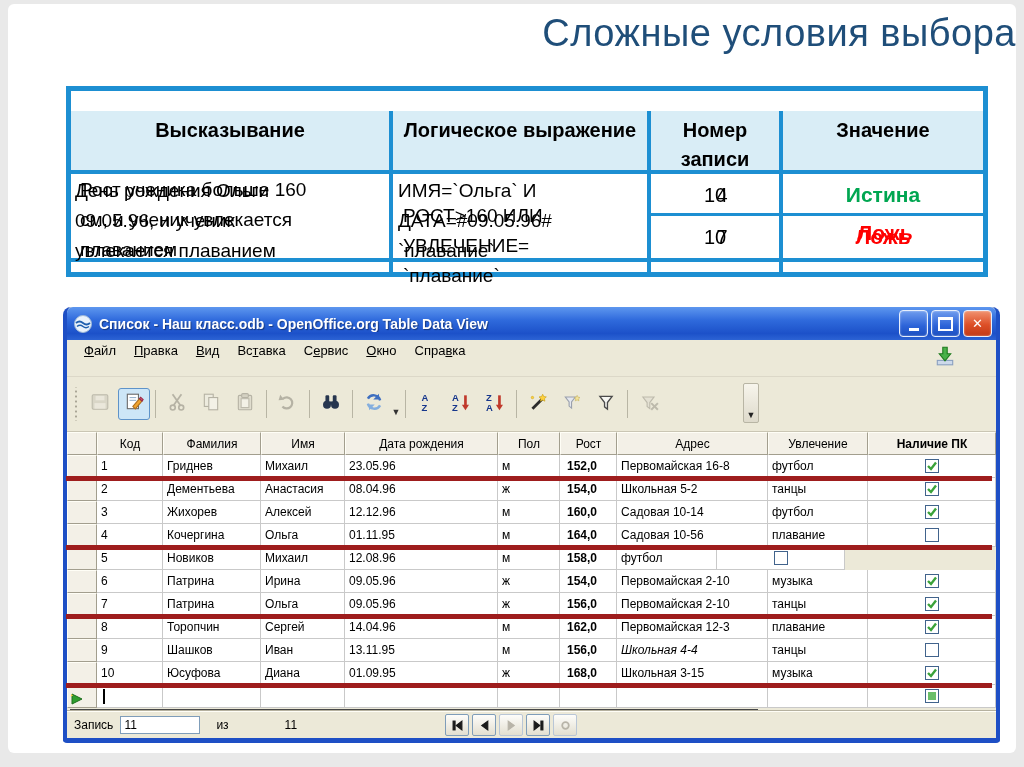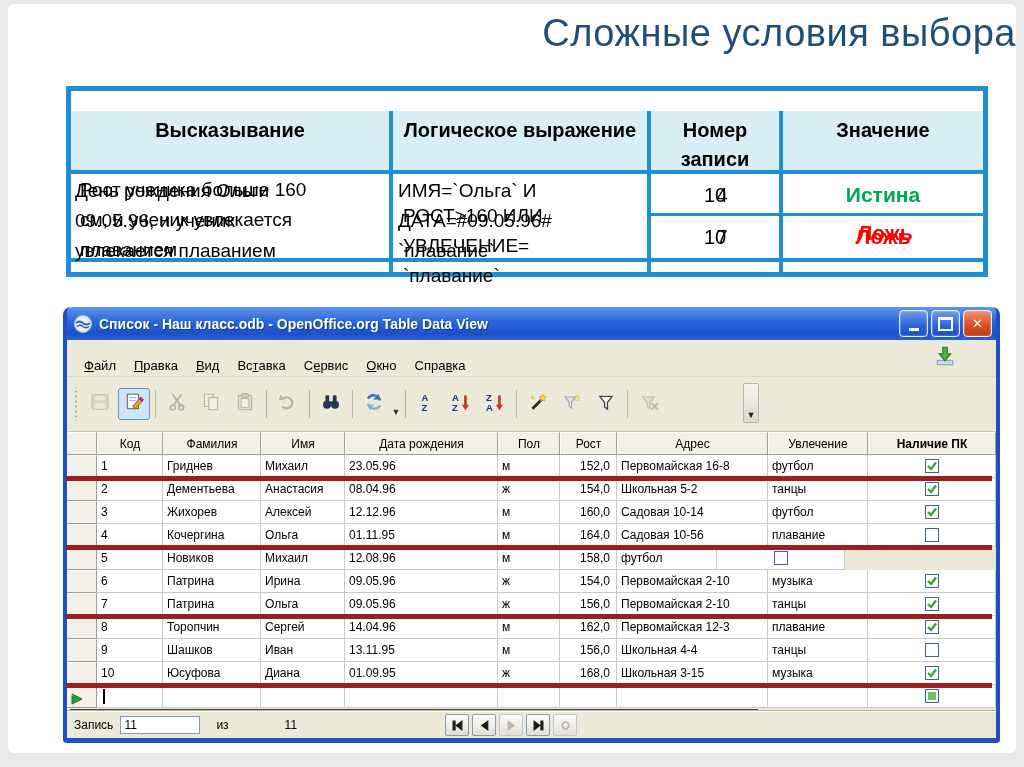--- a/index.html
+++ b/index.html
@@ -43,21 +43,21 @@
   #titlebar .wicon{width:20px;height:20px;margin-right:6px;flex:0 0 auto;}
   #titletext{color:#fff;font-size:14px;font-weight:bold;flex:1 1 auto;white-space:nowrap;overflow:hidden;
     text-shadow:1px 1px 1px rgba(0,0,0,.4);}
   .wbtn{width:27px;height:25px;margin-left:3px;border-radius:4px;border:1.5px solid #e7effc;
     display:flex;align-items:center;justify-content:center;color:#fff;font-size:13px;font-weight:bold;
     background:linear-gradient(180deg,#6f9cee,#2c63d8 60%,#1c4fc0);box-shadow:inset 0 0 2px rgba(255,255,255,.6);}
   .wbtn.close{background:linear-gradient(180deg,#f0926f,#dd4f27 55%,#c23a17);}
   .wbtn .mini{display:block;width:10px;height:3px;background:#fff;margin-top:12px;}
   .wbtn .maxi{display:block;width:11px;height:9px;border:2px solid #fff;border-top-width:3px;}
 
-  #menubar{height:36px;display:flex;align-items:flex-end;background:#ece9d8;padding-left:8px;position:relative;
+  #menubar{height:36px;display:flex;align-items:flex-start;background:#ece9d8;padding-left:8px;position:relative;
     border-bottom:1px solid #dcd8c8;}
   .menu-item{font-size:13px;color:#000;padding:3px 9px;cursor:default;}
   .menu-item u{text-decoration:underline;}
   #update-icon{position:absolute;right:40px;top:5px;width:22px;height:22px;}
 
   #toolbar{height:54px;display:flex;align-items:center;background:#ece9d8;padding-left:4px;position:relative;
     border-bottom:1px solid #cac6b4;}
   .tb-handle{width:6px;height:34px;margin:0 4px 0 2px;
     background-image:radial-gradient(circle,#a9a595 1px,transparent 1.2px);background-size:4px 5px;background-position:1px 2px;background-repeat:repeat-y;}
   .tbtn{width:30px;height:30px;margin:0 1px;border:1px solid transparent;border-radius:3px;
@@ -73,21 +73,21 @@
   
   #grid{position:relative;background:#ece9d8;}
   .grow{display:flex;height:23px;box-sizing:border-box;}
   .gh{background:#f3f0e7;border-top:1px solid #fffef6;border-left:1px solid #fffef6;
     border-right:1px solid #a29e8e;border-bottom:1px solid #a29e8e;box-sizing:border-box;
     font-size:12px;color:#000;display:flex;align-items:center;justify-content:center;overflow:hidden;}
   .rowhead{width:30px;flex:0 0 30px;background:#f3f0e7;border-top:1px solid #fffef6;border-left:1px solid #fffef6;
     border-right:1px solid #a29e8e;border-bottom:1px solid #a29e8e;box-sizing:border-box;display:flex;align-items:center;}
   .dcell{background:#fff;border-right:1px solid #c9c9c9;border-bottom:1px solid #c9c9c9;box-sizing:border-box;
     font-size:12px;color:#000;display:flex;align-items:center;padding-left:4px;overflow:hidden;white-space:nowrap;}
-  .dcell.right{justify-content:flex-end;padding-right:6px;}
+  .dcell.right{justify-content:flex-end;padding-right:19px;font-weight:bold;}
   .dcell.center{justify-content:center;padding-left:0;}
   .cb{width:14px;height:14px;border:1px solid #41638c;background:#fff;display:flex;align-items:center;justify-content:center;box-sizing:border-box;}
   .cb svg{width:12px;height:12px;}
   .tri{width:8px;height:8px;background:#6abf69;}
   .caret{width:2px;height:15px;background:#000;margin-left:2px;}
   .newrec{width:14px;height:12px;margin-left:2px;}
 
   #grid-bottom-line{position:absolute;background:#474747;height:2px;}
 
   
@@ -465,21 +465,21 @@
           </div>
         </div>
         <div class="grow">
           <div class="rowhead"></div>
           <div class="dcell" style="width: 66px; flex: 0 0 66px;">9</div>
           <div class="dcell" style="width: 98px; flex: 0 0 98px;">Шашков</div>
           <div class="dcell" style="width: 84px; flex: 0 0 84px;">Иван</div>
           <div class="dcell" style="width: 153px; flex: 0 0 153px;">13.11.95</div>
           <div class="dcell" style="width: 62px; flex: 0 0 62px;">м</div>
           <div class="dcell right" style="width: 57px; flex: 0 0 57px;">156,0</div>
-          <div class="dcell" style="width: 151px; flex: 0 0 151px;">Школьная 4-4</div>
+          <div class="dcell" style="width: 151px; flex: 0 0 151px; font-style: italic;">Школьная 4-4</div>
           <div class="dcell" style="width: 100px; flex: 0 0 100px;">танцы</div>
           <div class="dcell center" style="width: 128px; flex: 0 0 128px;">
             <span class="cb"></span>
           </div>
         </div>
         <div class="grow">
           <div class="rowhead"></div>
           <div class="dcell" style="width: 66px; flex: 0 0 66px;">10</div>
           <div class="dcell" style="width: 98px; flex: 0 0 98px;">Юсуфова</div>
           <div class="dcell" style="width: 84px; flex: 0 0 84px;">Диана</div>

